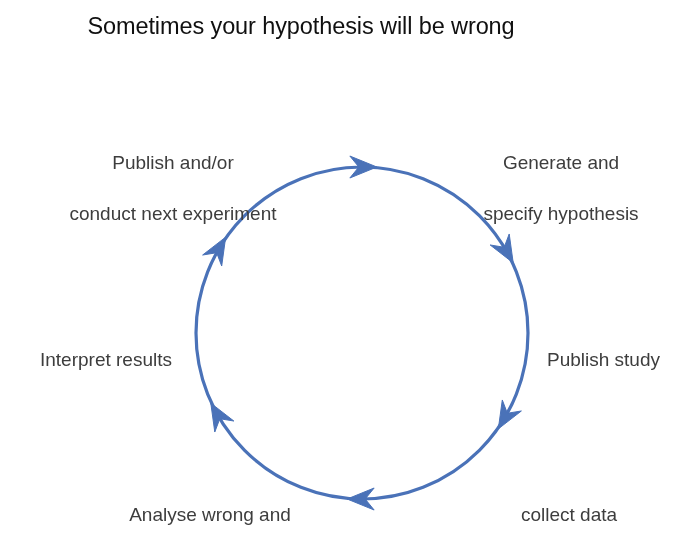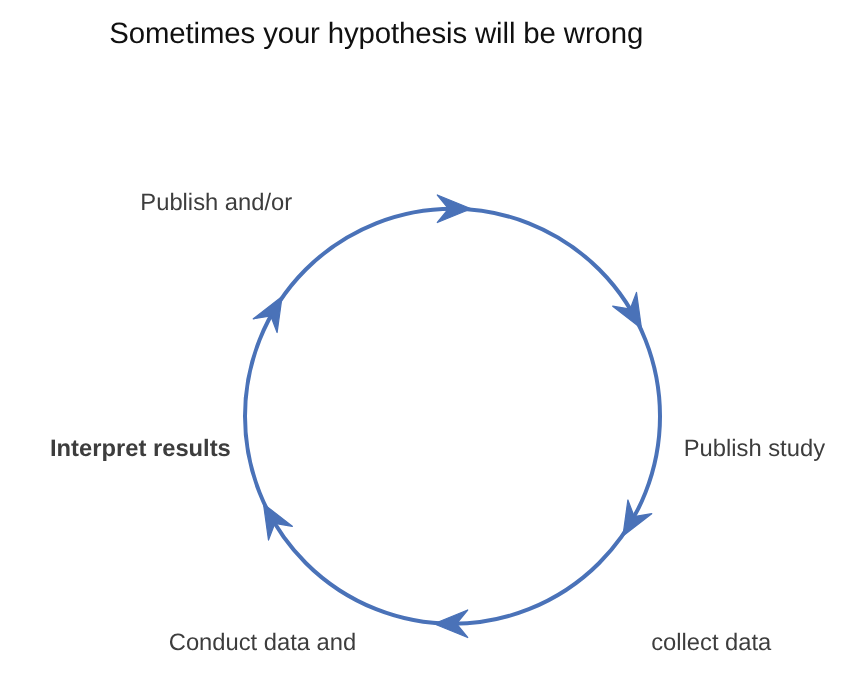--- a/index.html
+++ b/index.html
@@ -61,21 +61,21 @@
     color: #3d3d3d;
     font-size: 19px;
     line-height: 25.5px;
     white-space: pre-line;
   }
   .stage-label .lbl-line { display: block; }
 
   .lbl-publish       { left: 34px;  top: 124px; width: 250px; text-align: center; }
   .lbl-generate      { left: 432px; top: 124px; width: 230px; text-align: center; }
   .lbl-design        { left: 533px; top: 321px; width: 150px; text-align: left; }
-  .lbl-interpret     { left: 26px;  top: 321px; width: 160px; text-align: left; font-weight: bold; }
+  .lbl-interpret     { left: 26px;  top: 321px; width: 160px; text-align: left; }
   .lbl-analyse       { left: 76px;  top: 476px; width: 240px; text-align: center; }
   .lbl-conduct       { left: 430px; top: 476px; width: 250px; text-align: center; }
 </style>
 </head>
 <body>
 
 <div id="canvas">
 
   <div class="title-block">
     <span class="title-line">Sometimes your hypothesis will be wrong</span>
@@ -89,33 +89,38 @@
           <polygon points="499.19,262.86 495.21,233.98 490.19,247.27 476.16,244.98" fill="#4A72B8" stroke="#4A72B8" stroke-width="1" stroke-linejoin="round"></polygon>
           <polygon points="484.34,428.86 507.36,410.98 493.34,413.27 488.31,399.98" fill="#4A72B8" stroke="#4A72B8" stroke-width="1" stroke-linejoin="round"></polygon>
           <polygon points="333.15,499.00 360.15,510.00 351.15,499.00 360.15,488.00" fill="#4A72B8" stroke="#4A72B8" stroke-width="1" stroke-linejoin="round"></polygon>
           <polygon points="196.81,403.14 200.79,432.02 205.81,418.73 219.84,421.02" fill="#4A72B8" stroke="#4A72B8" stroke-width="1" stroke-linejoin="round"></polygon>
           <polygon points="211.66,237.14 188.64,255.02 202.66,252.73 207.69,266.02" fill="#4A72B8" stroke="#4A72B8" stroke-width="1" stroke-linejoin="round"></polygon>
         </g>
     </svg>
 
     <div class="stage-label lbl-publish">
       <span class="lbl-line">Publish and/or</span>
+      <span class="lbl-line">conduct next experiment</span>
     </div>
 
+    <div class="stage-label lbl-generate">
+      <span class="lbl-line">Generate and</span>
+      <span class="lbl-line">specify hypothesis</span>
+    </div>
 
     <div class="stage-label lbl-design">
       <span class="lbl-line">Publish study</span>
     </div>
 
     <div class="stage-label lbl-interpret">
       <span class="lbl-line">Interpret results</span>
     </div>
 
     <div class="stage-label lbl-analyse">
-      <span class="lbl-line">Conduct data and</span>
+      <span class="lbl-line">Analyse wrong and</span>
       <span class="lbl-line">test hypothesis</span>
     </div>
 
     <div class="stage-label lbl-conduct">
       <span class="lbl-line">collect data</span>
     </div>
   </div>
 
 </div>
 

